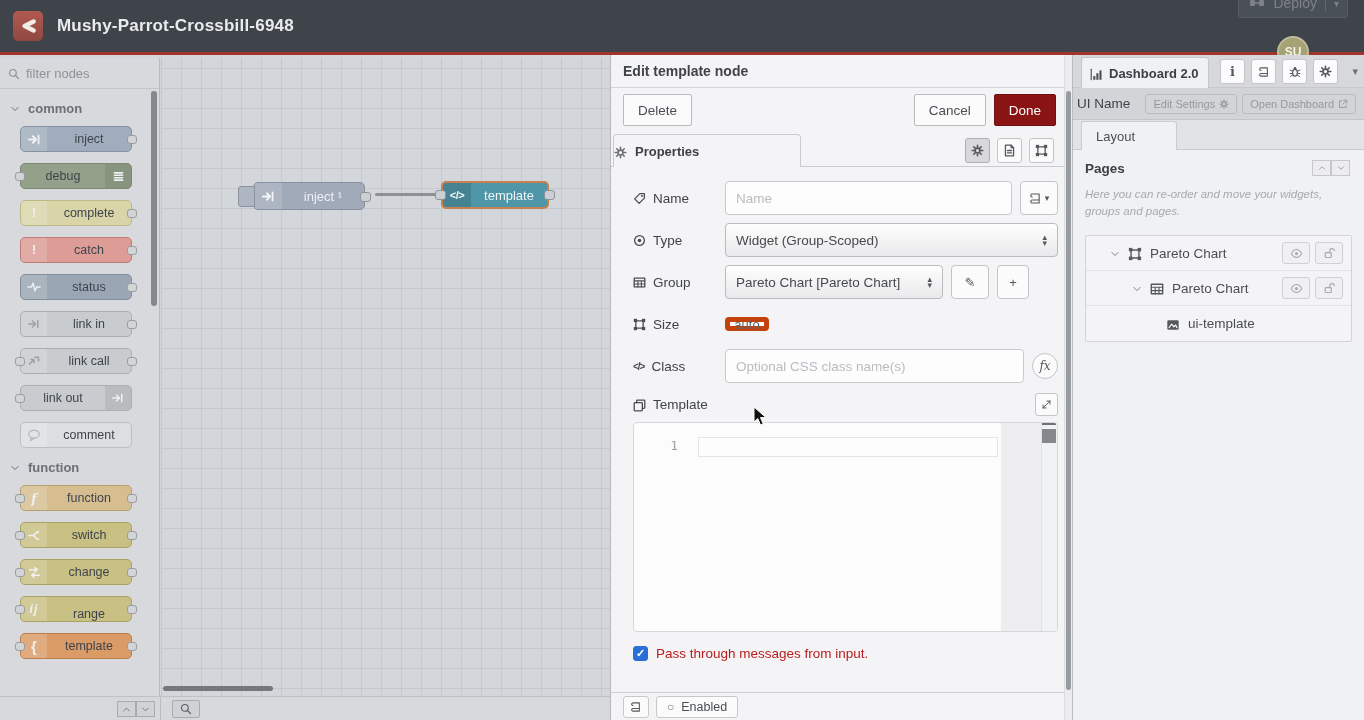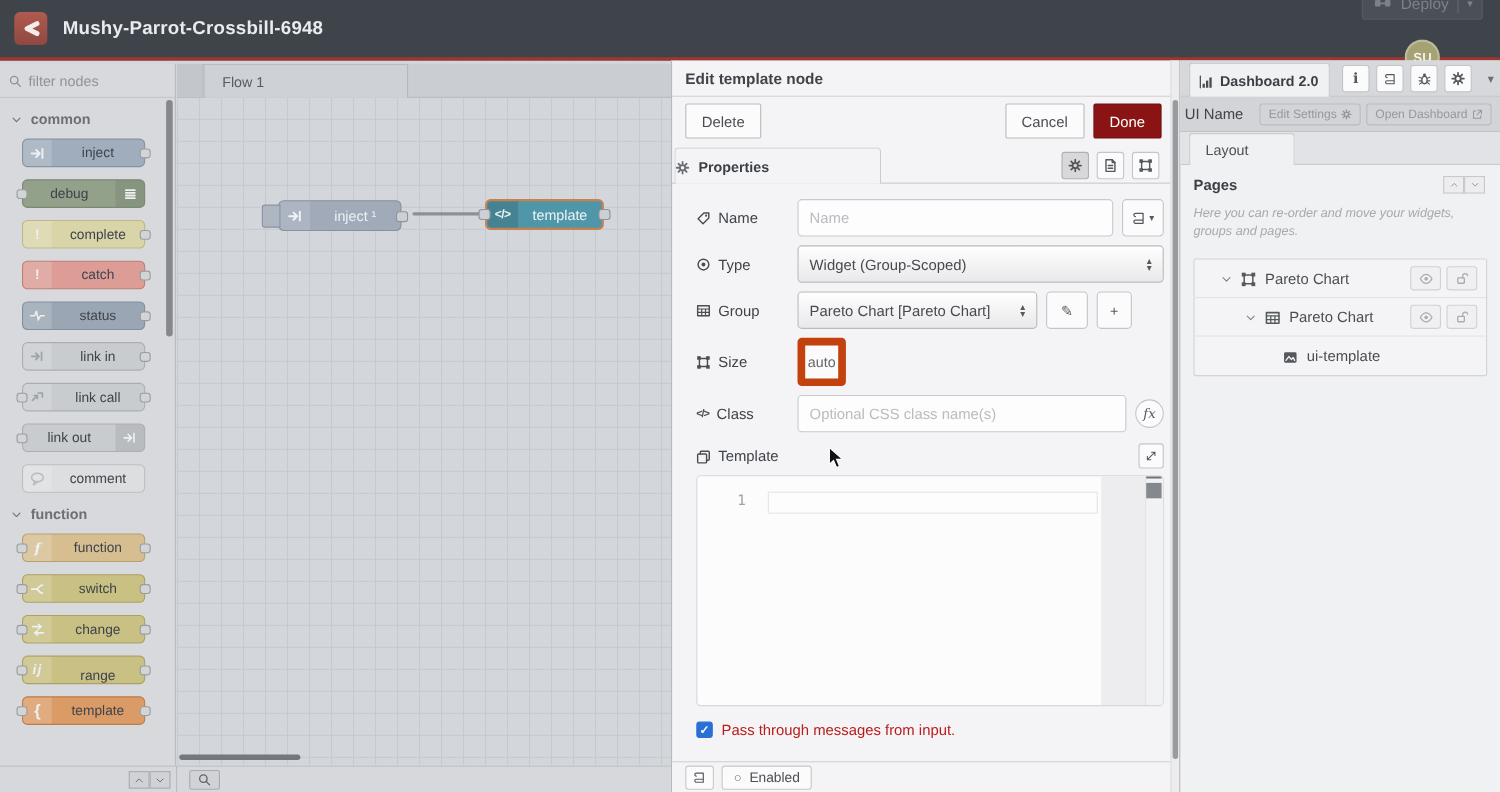--- a/index.html
+++ b/index.html
@@ -86,21 +86,21 @@
 
   .form { padding:14px 14px 0 22px; }
   .frow { display:flex; align-items:center; margin-bottom:8px; min-height:34px; }
   .flabel { width:92px; display:flex; align-items:center; gap:7px; color:#3f434a; font-size:13.5px; flex-shrink:0; }
   .flabel .lic { color:#4a4e54; }
   .tinput { flex:1; height:34px; background:#fdfdfe; border:1px solid #c9cacd; border-radius:4px; padding:0 10px; font-size:13.5px; font-family:"Liberation Sans",sans-serif; color:#45484d; }
   .tinput::placeholder { color:#b9bcc0; }
   .sel { height:34px; background:linear-gradient(#fefefe,#e9e9eb); border:1px solid #b9bbbd; border-radius:4px; display:flex; align-items:center; padding:0 10px; color:#46494e; font-size:13.5px; }
   .sel .updown { margin-left:auto; display:flex; flex-direction:column; line-height:6px; font-size:9px; color:#55595e; }
   .sq-btn { width:38px; height:34px; background:#fbfbfc; border:1px solid #c3c5c8; border-radius:4px; display:flex; align-items:center; justify-content:center; color:#55595e; margin-left:8px; }
-  .auto-btn { width:44px; height:44px; background:#fbfbfc; border:7px solid #c2410c; border-radius:4px; display:flex; align-items:center; justify-content:center; color:#63676c; font-size:13px; }
+  .auto-btn { width:44px; height:14px; background:#fbfbfc; border:5px solid #c2410c; border-radius:4px; display:flex; align-items:center; justify-content:center; color:#63676c; font-size:13px; }
   .fx-btn { width:26px; height:26px; margin-left:8px; background:#fbfbfc; border:1px solid #c3c5c8; border-radius:13px; display:flex; align-items:center; justify-content:center; font-family:"DejaVu Serif",serif; font-style:italic; font-size:12px; color:#55595e; }
   .tmpl-head { display:flex; align-items:center; margin:10px 0 6px 0; }
   .expand-btn { width:23px; height:23px; margin-left:auto; background:#fbfbfc; border:1px solid #c3c5c8; border-radius:3px; display:flex; align-items:center; justify-content:center; color:#55595e; }
 
   .editor { position:relative; height:210px; background:#fcfcfd; border:1px solid #d6d7d9; border-radius:4px; overflow:hidden; }
   .gutter-num { position:absolute; left:0; top:15px; width:44px; text-align:right; font-family:"DejaVu Sans Mono",monospace; font-size:13px; color:#9fa3a7; }
   .cur-line { position:absolute; left:64px; top:14px; width:300px; height:20px; background:#fdfdfe; border:1px solid #e4e5e7; }
   .minimap { position:absolute; right:16px; top:0; bottom:0; width:40px; background:#ededf0; }
   .ed-scroll { position:absolute; right:0; top:0; bottom:0; width:16px; background:#f1f2f3; border-left:1px solid #e2e3e5; }
   .ed-thumb { position:absolute; right:1px; top:6px; width:14px; height:14px; background:#85898d; }
@@ -329,26 +329,20 @@
       <span class="pport l"></span>
       <span class="picon" style="font-weight:bold;font-size:15px;">{</span>
       <span class="plabel">template</span>
       <span class="pport r"></span>
     </div>
 
     <div class="pal-scroll"></div>
   </div>
 
   <div class="canvas">
-    <div class="tabbar">
-      <div class="tab-stub"></div>
-      <div class="flow-tab">
-        <span>Flow 1</span>
-      </div>
-    </div>
 
     <div class="wire" style="left:214px; top:135px; width:68px;"></div>
 
     <div class="cnode inject-node">
       <span class="inject-btn"></span>
       <span class="stripe">
         <svg class="ic" width="13" height="13" viewBox="0 0 16 16">
             <path d="M1,8 H9 M6,4 L10,8 L6,12 M13,3 V13" style="stroke-width:2.2"></path>
           </svg>
       </span>

